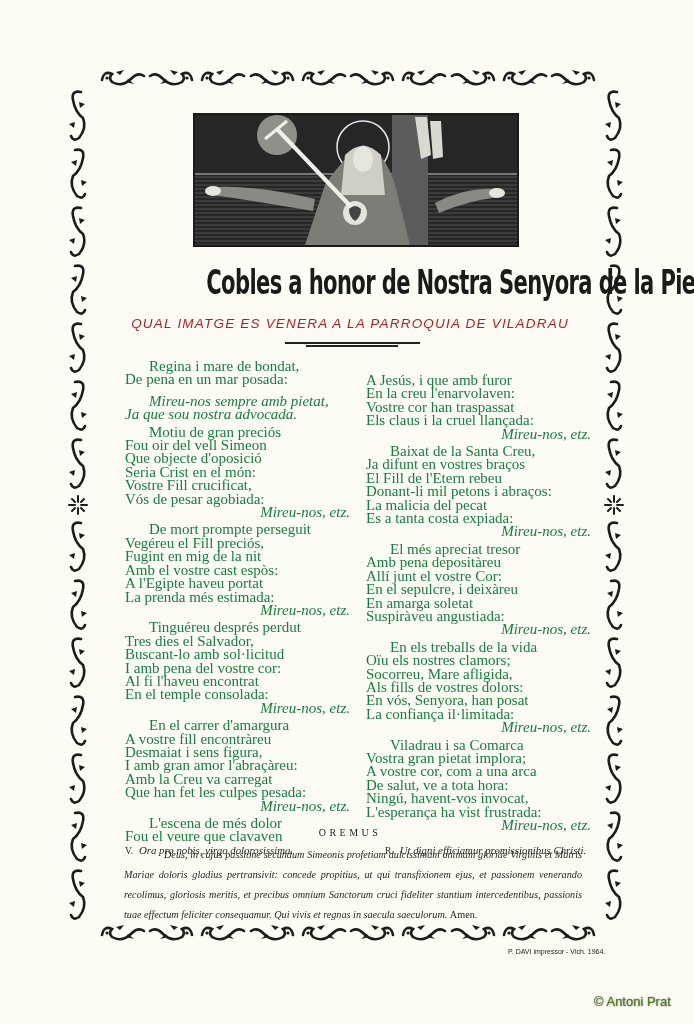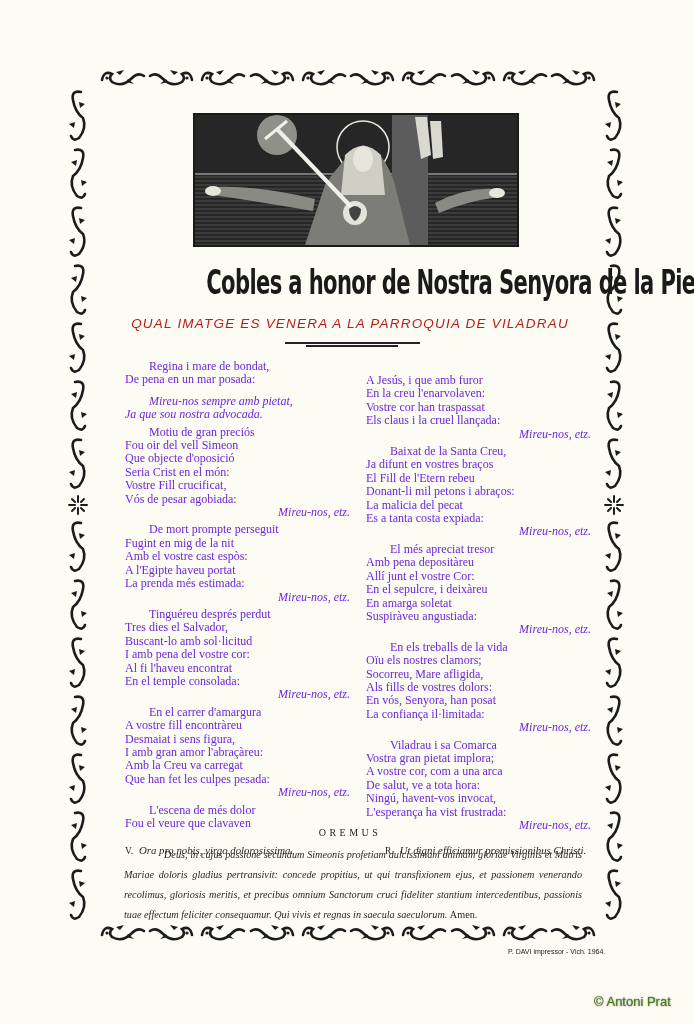--- a/index.html
+++ b/index.html
@@ -46,21 +46,21 @@
   .subtitle {
     position: absolute; left: 120px; top: 316px; width: 460px;
     text-align: center; font-family: "Liberation Sans", sans-serif;
     font-style: italic; font-size: 13.5px; letter-spacing: 1.2px; color: #b91c1c;
   }
   .rule1 { position: absolute; left: 285px; top: 342px; width: 135px; height: 1.5px; background: #222; }
   .rule2 { position: absolute; left: 306px; top: 345px; width: 92px; height: 1.5px; background: #222; }
 
   .col {
     position: absolute; top: 360px; width: 225px;
-    font-size: 12px; line-height: 13.4px; color: #6d28d9;
+    font-size: 15px; line-height: 13.4px; color: #15803d;
   }
   .col-left { left: 125px; }
   .col-right { left: 366px; }
   .line { white-space: nowrap; }
   .indent { padding-left: 24px; }
   .ital { font-style: italic; }
   .refrain { text-align: right; font-style: italic; padding-right: 0; }
   .gap { height: 4px; }
 
   .versicle {
@@ -493,20 +493,21 @@
       <div class="line">Fou oir del vell Simeon</div>
       <div class="line">Que objecte d'oposició</div>
       <div class="line">Seria Crist en el món:</div>
       <div class="line">Vostre Fill crucificat,</div>
       <div class="line">Vós de pesar agobiada:</div>
       <div class="refrain">Mireu-nos, etz.</div>
     </div>
     <div class="gap"></div>
     <div>
       <div class="line indent">De mort prompte perseguit</div>
+      <div class="line">Vegéreu el Fill preciós,</div>
       <div class="line">Fugint en mig de la nit</div>
       <div class="line">Amb el vostre cast espòs:</div>
       <div class="line">A l'Egipte haveu portat</div>
       <div class="line">La prenda més estimada:</div>
       <div class="refrain">Mireu-nos, etz.</div>
     </div>
     <div class="gap"></div>
     <div>
       <div class="line indent">Tinguéreu després perdut</div>
       <div class="line">Tres dies el Salvador,</div>

